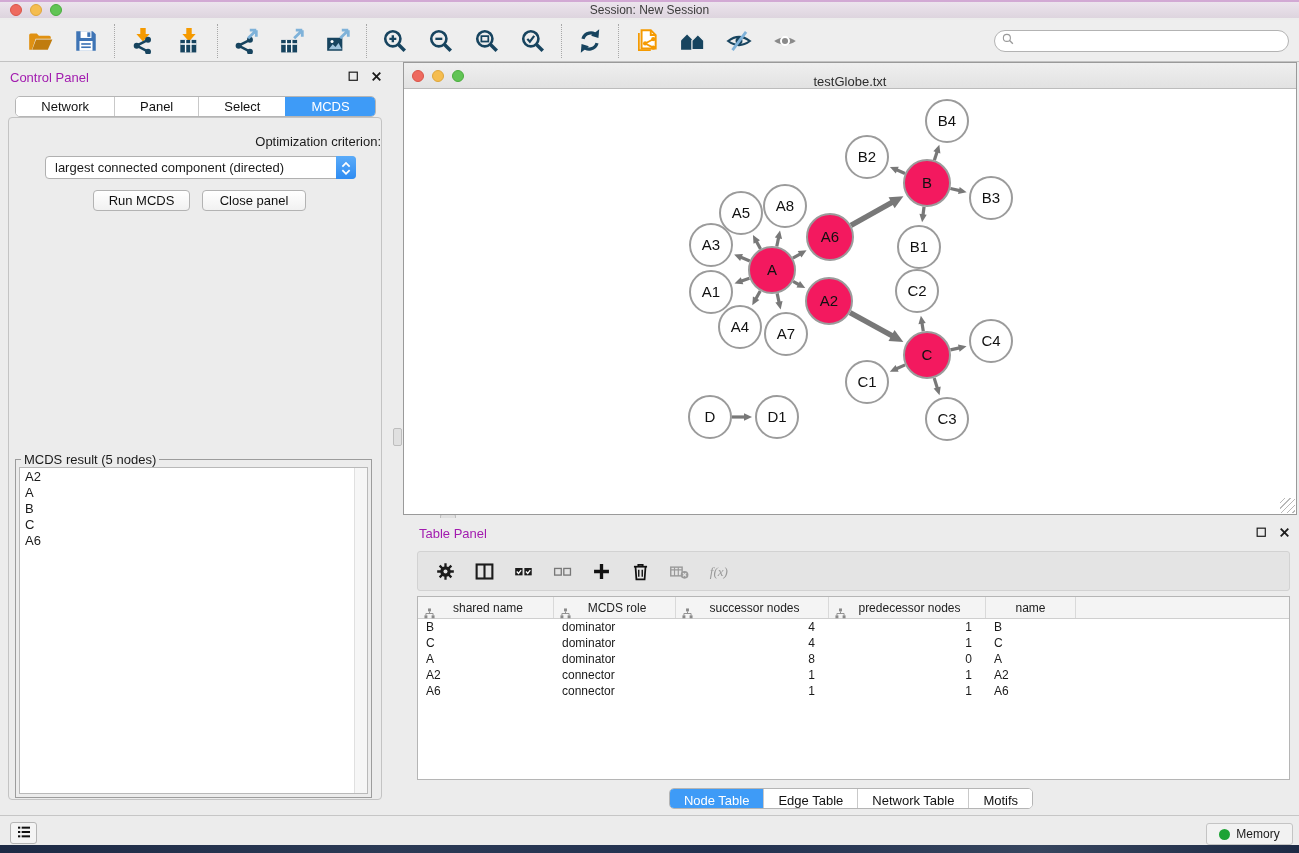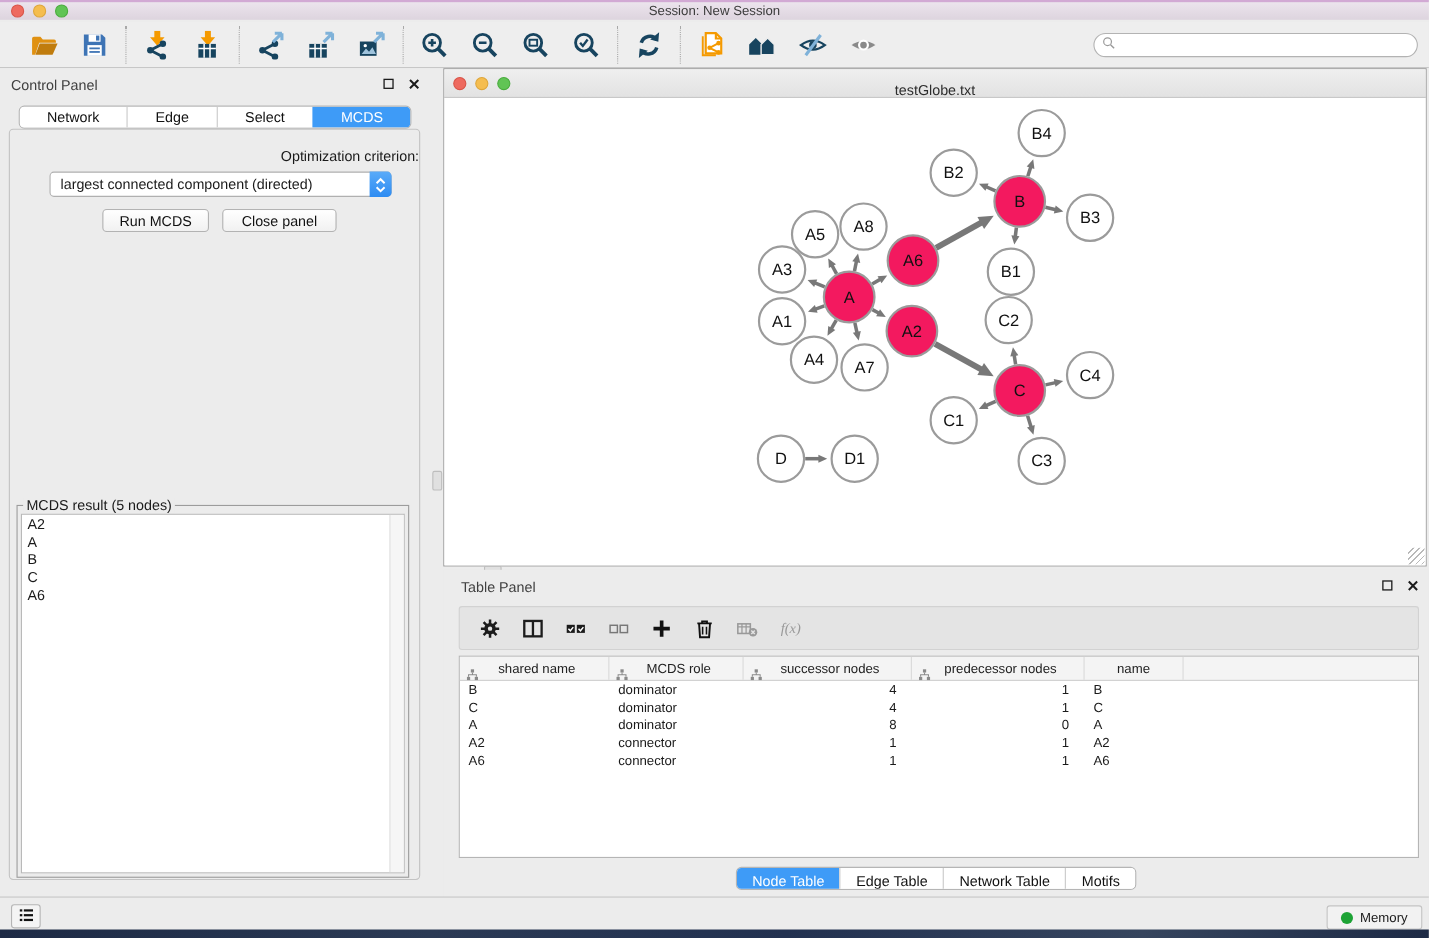--- a/index.html
+++ b/index.html
@@ -29,21 +29,21 @@
     border:1px solid #b3b3b3; border-radius:11px; display:flex; align-items:center; padding-left:7px; }
   .searchbox svg { width:13px; height:13px; }
   .searchbox input { border:none; outline:none; flex:1; height:18px; font-size:12px; background:transparent; margin-left:4px; }
 
   
   .workspace { position:absolute; top:62px; left:0; right:0; height:753px; background:#ececec; }
 
   
   .control-panel { position:absolute; left:0; top:0; width:391px; height:753px; background:#ececec; }
   .panel-head { position:relative; height:30px; }
-  .panel-head .panel-title { position:absolute; left:10px; top:8px; font-size:13px; color:#404040; }
+  .panel-head .panel-title { position:absolute; left:10px; top:8px; font-size:13px; color:#a21caf; }
   .panel-head .panel-btns { position:absolute; right:8px; top:8px; display:flex; gap:10px; }
   .panel-head .panel-btns span { width:13px; height:13px; display:inline-flex; cursor:pointer; }
   .panel-head .panel-btns svg { width:13px; height:13px; }
 
   .seg-tabs { display:flex; height:21px; border:1px solid #b5b5b5; border-radius:5px; overflow:hidden; background:#fff; }
   .seg-tab { display:flex; align-items:center; justify-content:center; padding:0 25px; font-size:13px;
     background:#fff; color:#111; border-left:1px solid #c9c9c9; cursor:pointer; white-space:nowrap; }
   .seg-tab:first-child { border-left:none; }
   .seg-tab.sel { color:#fff; border-left-color:transparent; }
   .cp-tabs-row { position:absolute; left:0; right:0; top:34px; display:flex; justify-content:center; }
@@ -313,21 +313,21 @@
           <span id="cp-close">
               <svg viewBox="0 0 24 24" xmlns="http://www.w3.org/2000/svg">
                 <path d="M5 5 L19 19 M19 5 L5 19" stroke="#1c1c1c" stroke-width="3.4"></path>
               </svg>
             </span>
         </span>
       </div>
       <div class="cp-tabs-row">
           <div class="seg-tabs" id="cp-tabs">
             <div class="seg-tab">Network</div>
-            <div class="seg-tab">Edge</div>
+            <div class="seg-tab">Panel</div>
             <div class="seg-tab">Select</div>
             <div class="seg-tab sel" style="background: rgb(62, 155, 247);">MCDS</div>
           </div>
         </div>
       <div class="cp-body">
         <div class="opt-label">Optimization criterion:</div>
         <div class="combo">
           <span class="combo-text">largest connected component (directed)</span>
           <span class="stepper" id="combo-chev">
               <svg viewBox="0 0 16 22">

